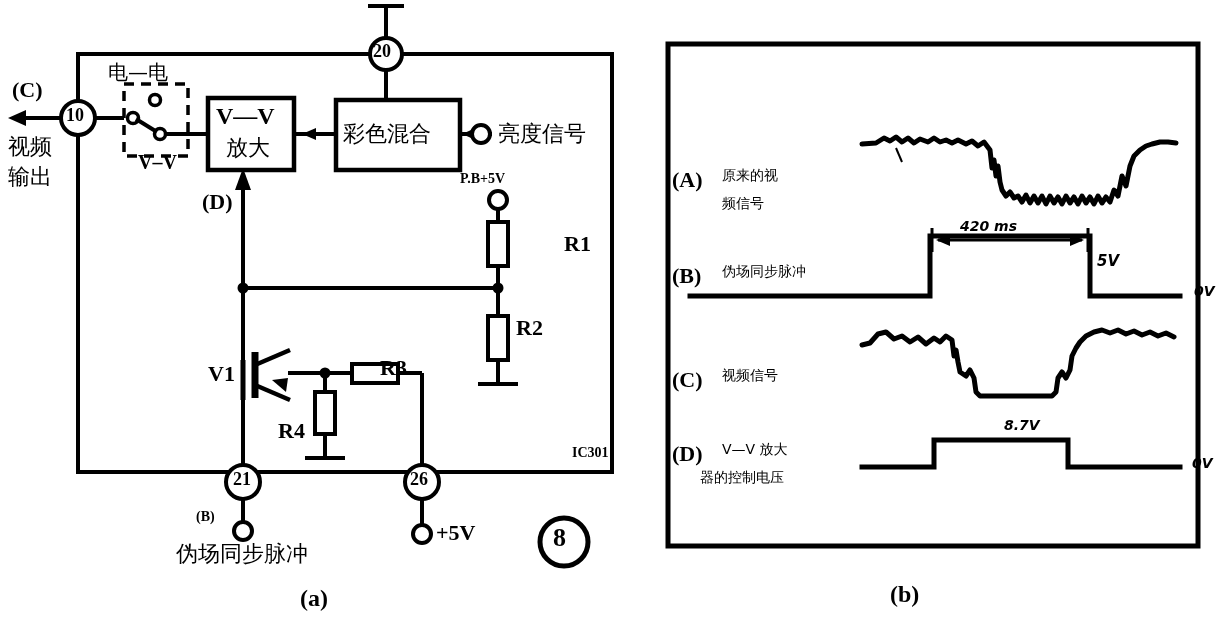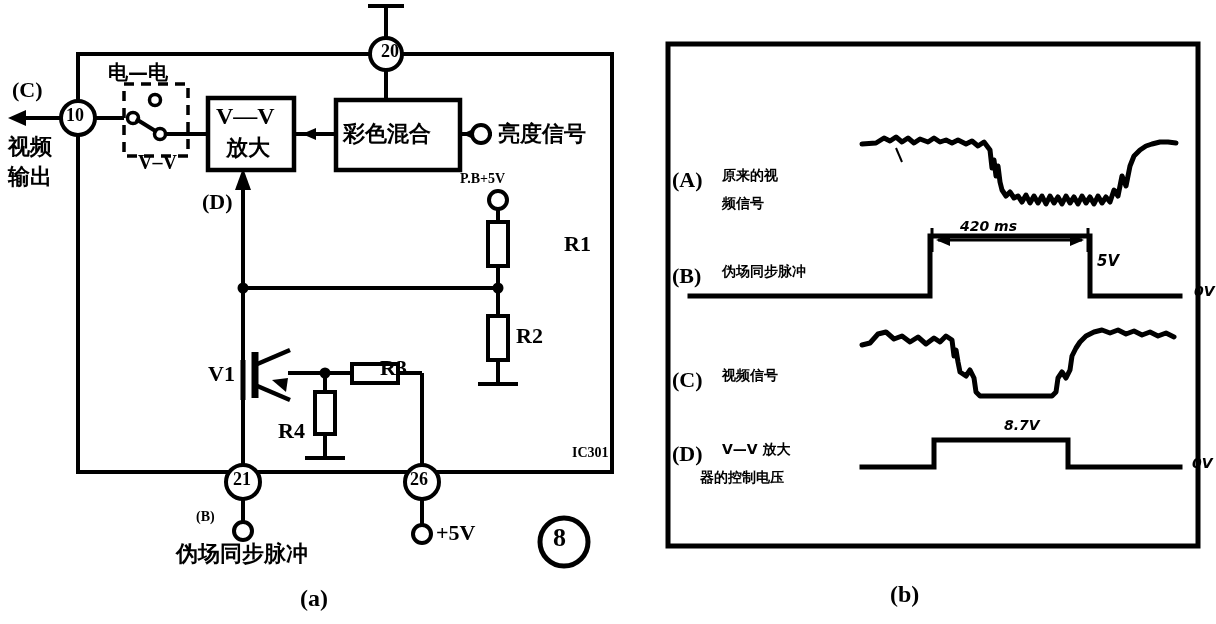--- a/index.html
+++ b/index.html
@@ -1,21 +1,21 @@
 <!DOCTYPE html>
 <html><head>
 <meta charset="utf-8">
 <style>
   html,body{margin:0;padding:0;background:#ffffff;}
   body{width:1216px;height:624px;position:relative;overflow:hidden;
        font-family:"Liberation Sans","DejaVu Sans",sans-serif;color:#000;}
   .root{position:absolute;inset:0;}
   svg{display:block;}
   .lbl{position:absolute;font-weight:bold;color:#000;line-height:1.05;white-space:nowrap;}
-  .cn{font-family:"DejaVu Sans","Liberation Sans",sans-serif;font-weight:bold;}
+  .cn{font-family:"DejaVu Sans","Liberation Sans",sans-serif;font-weight:normal;}
   .serif{font-family:"Liberation Serif","DejaVu Serif",serif;font-weight:bold;}
   .f26{font-size:26px;}
   .f24{font-size:24px;}
   .f22{font-size:22px;}
   .f21{font-size:14px;text-align:center;}
   .f20{font-size:20px;}
   .f18{font-size:18px;}
   .f14{font-size:14px;margin-left:16px;}
   .hand{font-family:"DejaVu Sans","Liberation Sans",sans-serif;font-style:italic;font-weight:bold;}
   .twoline{line-height:1.15;}
@@ -169,36 +169,36 @@
 
   <div class="lbl cn f22" style="left:343px;top:122px;">彩色混合</div>
 
   <div class="lbl cn f22" style="left:498px;top:122px;">亮度信号</div>
 
   <div class="lbl serif f22" style="left:202px;top:190px;">(D)</div>
 
   <div class="lbl serif f21" style="left:460px;top:172px;">P.B+5V</div>
 
   <div class="lbl serif f22" style="left:516px;top:232px;margin-left:48px;">R1</div>
-  <div class="lbl serif f22" style="left:516px;top:324px;">R2</div>
+  <div class="lbl serif f22" style="left:516px;top:316px;">R2</div>
   <div class="lbl serif f22" style="left:352px;top:356px;margin-left:28px;">R3</div>
   <div class="lbl serif f22" style="left:278px;top:392px;margin-top:27px;">R4</div>
 
   <div class="lbl serif f22" style="left:208px;top:362px;">V1</div>
 
   <div class="lbl serif f21" style="left:196px;top:510px;">(B)</div>
   <div class="lbl cn f22" style="left:176px;top:542px;">伪场同步脉冲</div>
 
   <div class="lbl serif f22" style="left:436px;top:521px;">+5V</div>
 
   <div class="lbl serif f21" style="left:528px;top:446px;margin-left:44px;">IC301</div>
 
   <div class="lbl serif f26" style="left:553px;top:524px;">8</div>
 
-  <div class="lbl serif f18" style="left:373px;top:42px;padding-left:8px;">20</div>
+  <div class="lbl serif f18" style="left:373px;top:42px;">20</div>
   <div class="lbl serif f18" style="left:66px;top:106px;">10</div>
   <div class="lbl serif f18" style="left:233px;top:470px;">21</div>
   <div class="lbl serif f18" style="left:410px;top:470px;">26</div>
 
   <div class="lbl serif f24" style="left:300px;top:586px;">(a)</div>
 
   <svg width="576" height="624" viewBox="0 0 576 624" style="position:absolute;left:640px;top:0;">
 
     <rect x="28" y="44" width="530" height="502" stroke="#000" stroke-width="5" fill="#fff"></rect>
 

